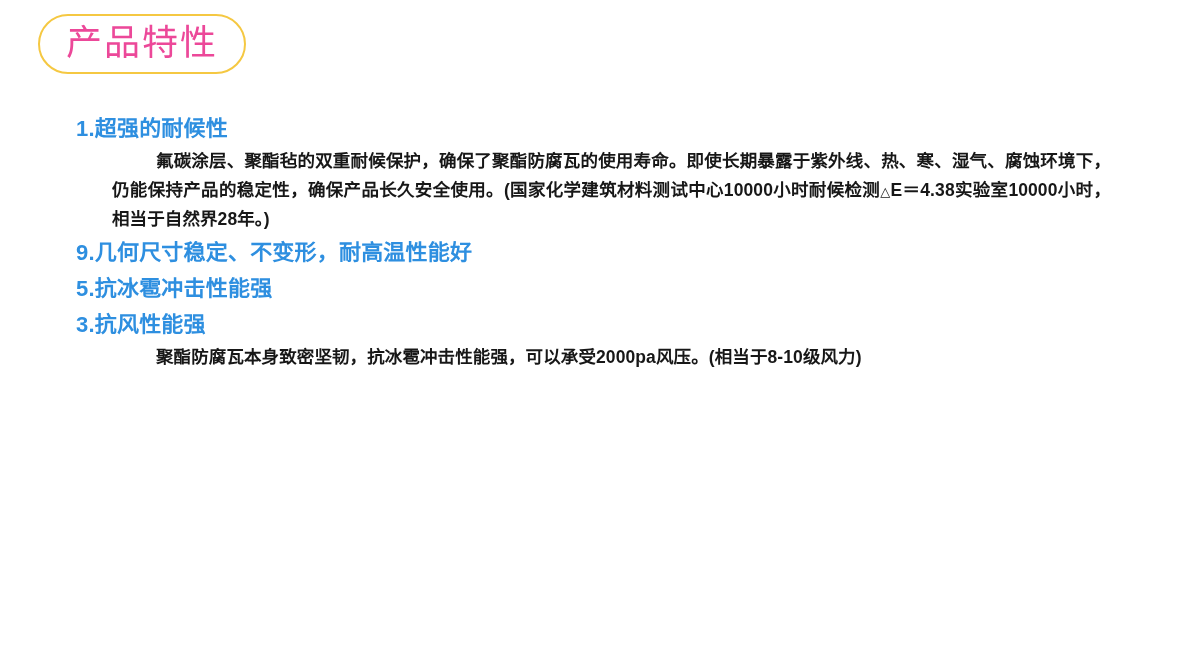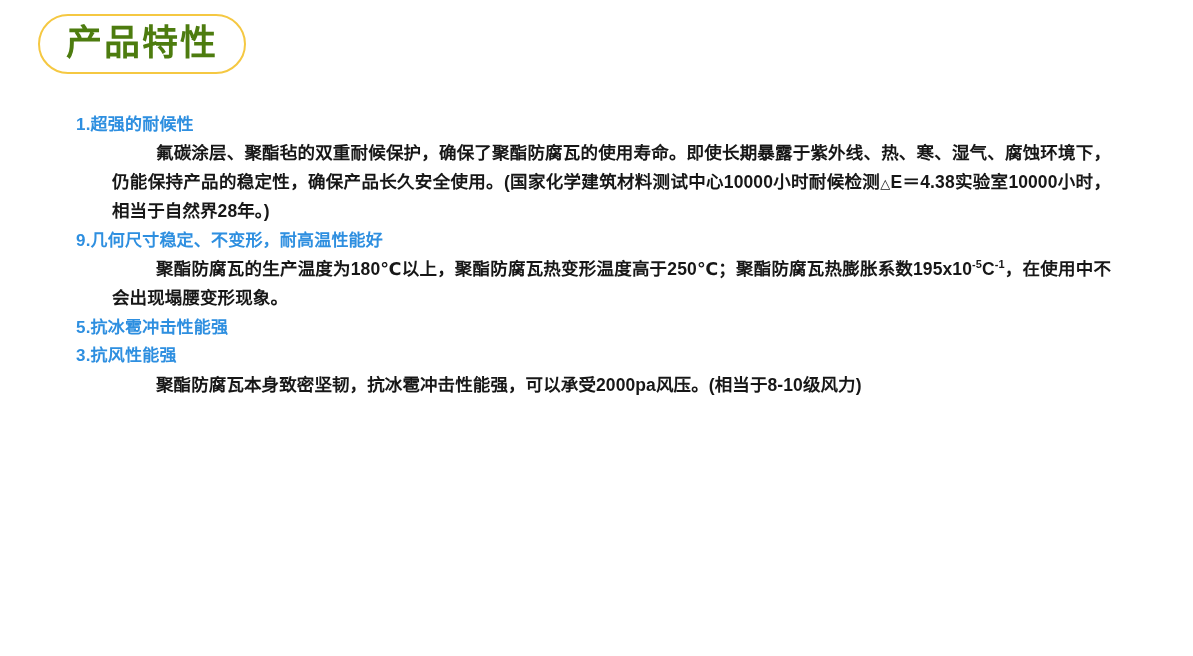--- a/index.html
+++ b/index.html
@@ -28,39 +28,39 @@
   }
   .title-badge {
     display: inline-block;
     border: 2px solid #f5c842;
     border-radius: 30px;
     padding: 8px 26px 10px 26px;
     background: #ffffff;
   }
   .title-text {
     font-size: 36px;
-    font-weight: bold;
-    color: #4d7c0f;
+    font-weight: normal;
+    color: #ec4899;
     letter-spacing: 2px;
     line-height: 1.05;
     white-space: nowrap;
   }
 
   
   .content {
     position: absolute;
     left: 76px;
     top: 112px;
     width: 1035px;
   }
   .section {
     margin-bottom: 2px;
   }
   .sec-head {
-    font-size: 17px;
+    font-size: 22px;
     font-weight: bold;
     color: #2e8fe0;
     line-height: 1.55;
     letter-spacing: 0.2px;
     margin-bottom: 1px;
   }
   .sec-body {
     font-size: 17.5px;
     font-weight: bold;
     color: #171717;
@@ -91,21 +91,20 @@
     <div class="section">
       <div class="sec-head">1.超强的耐候性</div>
       <div class="sec-body"><span>氟碳涂层、聚酯毡的双重耐候保护，确保了聚酯防腐瓦的使用寿命。即使长期暴露于紫外线、热、寒、湿气、腐蚀环境下，仍能保持产品的稳定性，确保产品长久安全使用。(国家化学建筑材料测试中心10000小时耐候检测</span><span style="font-size: 13px;">△</span><span>E＝4.38实验室10000小时，相当于自然界28年。)</span></div>
     </div>
 
     <div class="section">
     </div>
 
     <div class="section">
       <div class="sec-head">9.几何尺寸稳定、不变形，耐高温性能好</div>
-      <div class="sec-body"><span>聚酯防腐瓦的生产温度为180℃以上，聚酯防腐瓦热变形温度高于250℃；聚酯防腐瓦热膨胀系数195x10</span><sup>-5</sup><span>C</span><sup>-1</sup><span>，在使用中不会出现塌腰变形现象。</span></div>
     </div>
 
     <div class="section">
       <div class="sec-head">5.抗冰雹冲击性能强</div>
     </div>
 
     <div class="section">
       <div class="sec-head">3.抗风性能强</div>
       <div class="sec-body"><span>聚酯防腐瓦本身致密坚韧，抗冰雹冲击性能强，可以承受2000pa风压。(相当于8-10级风力)</span></div>
     </div>

